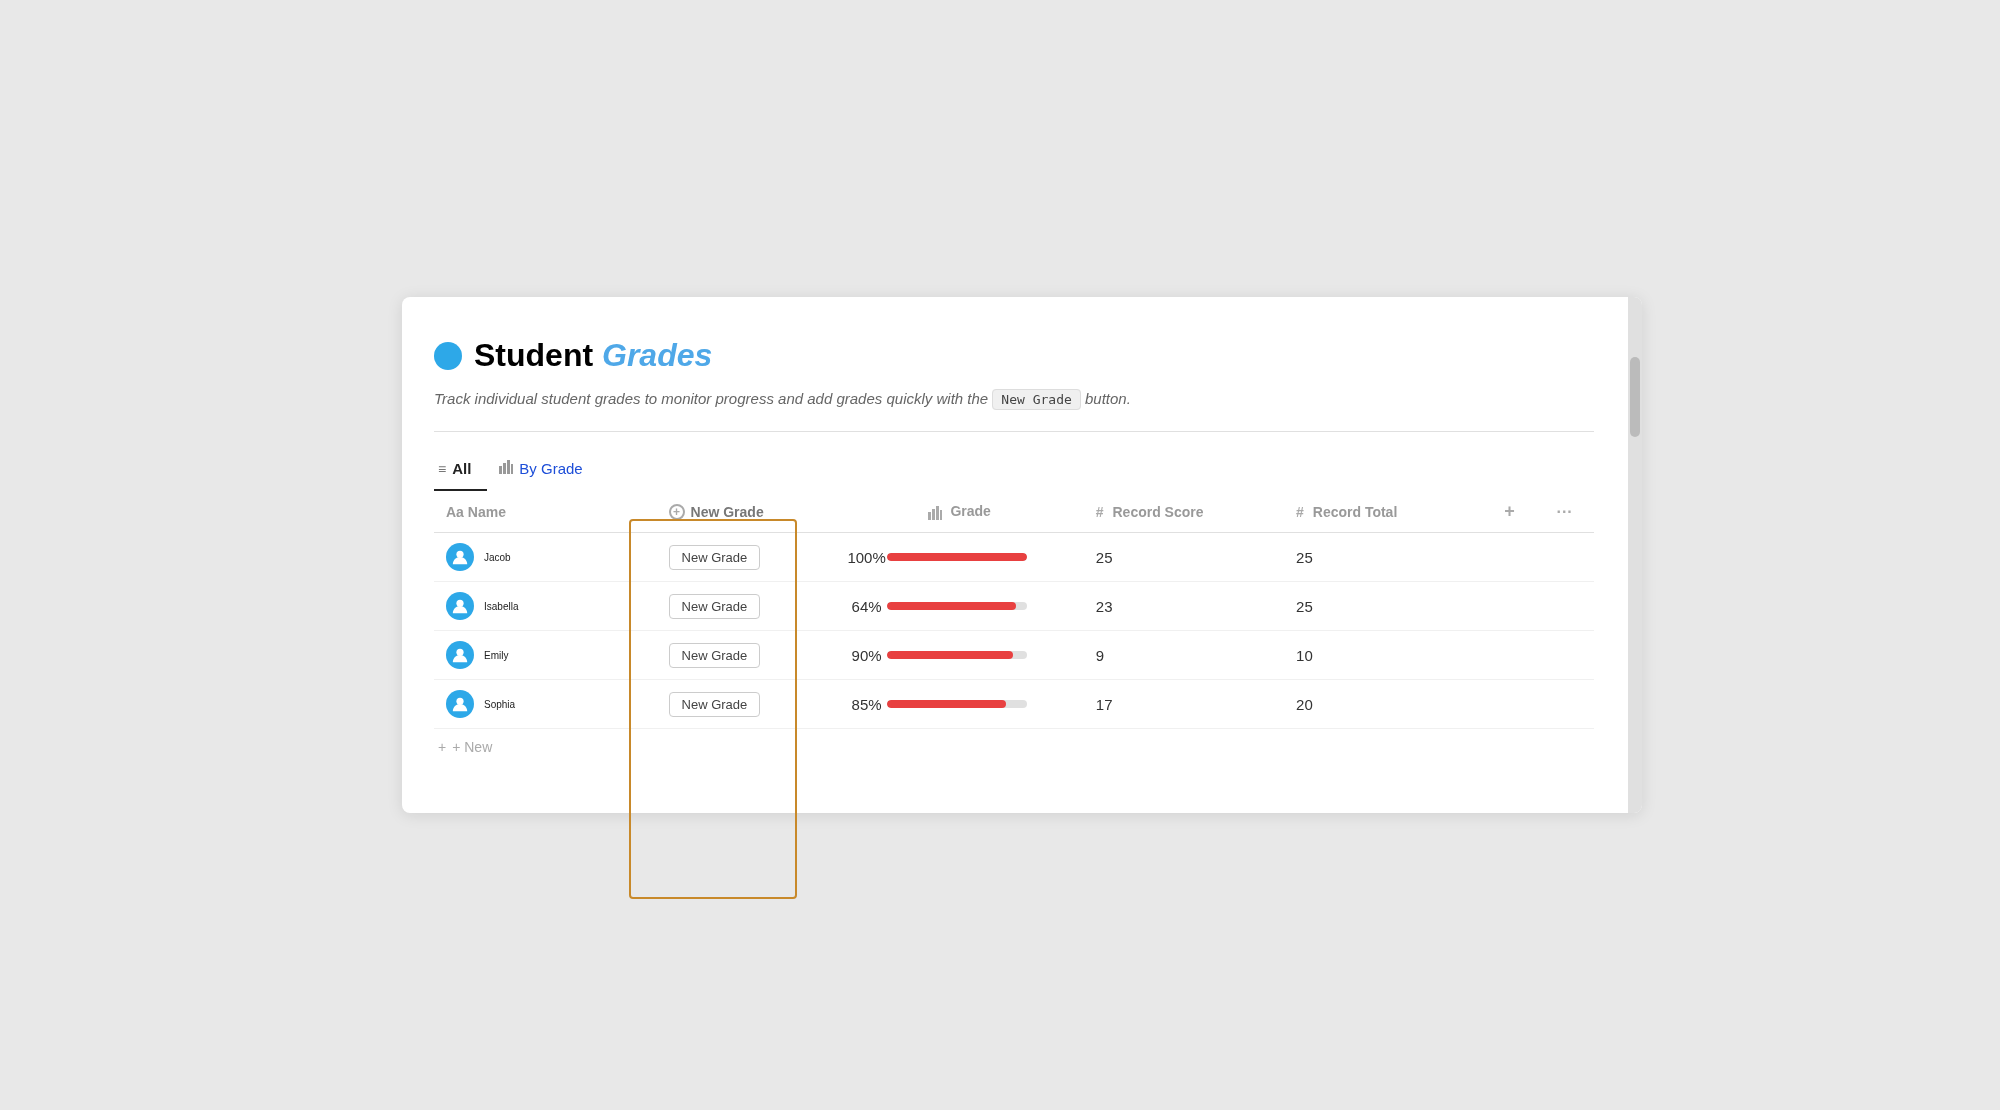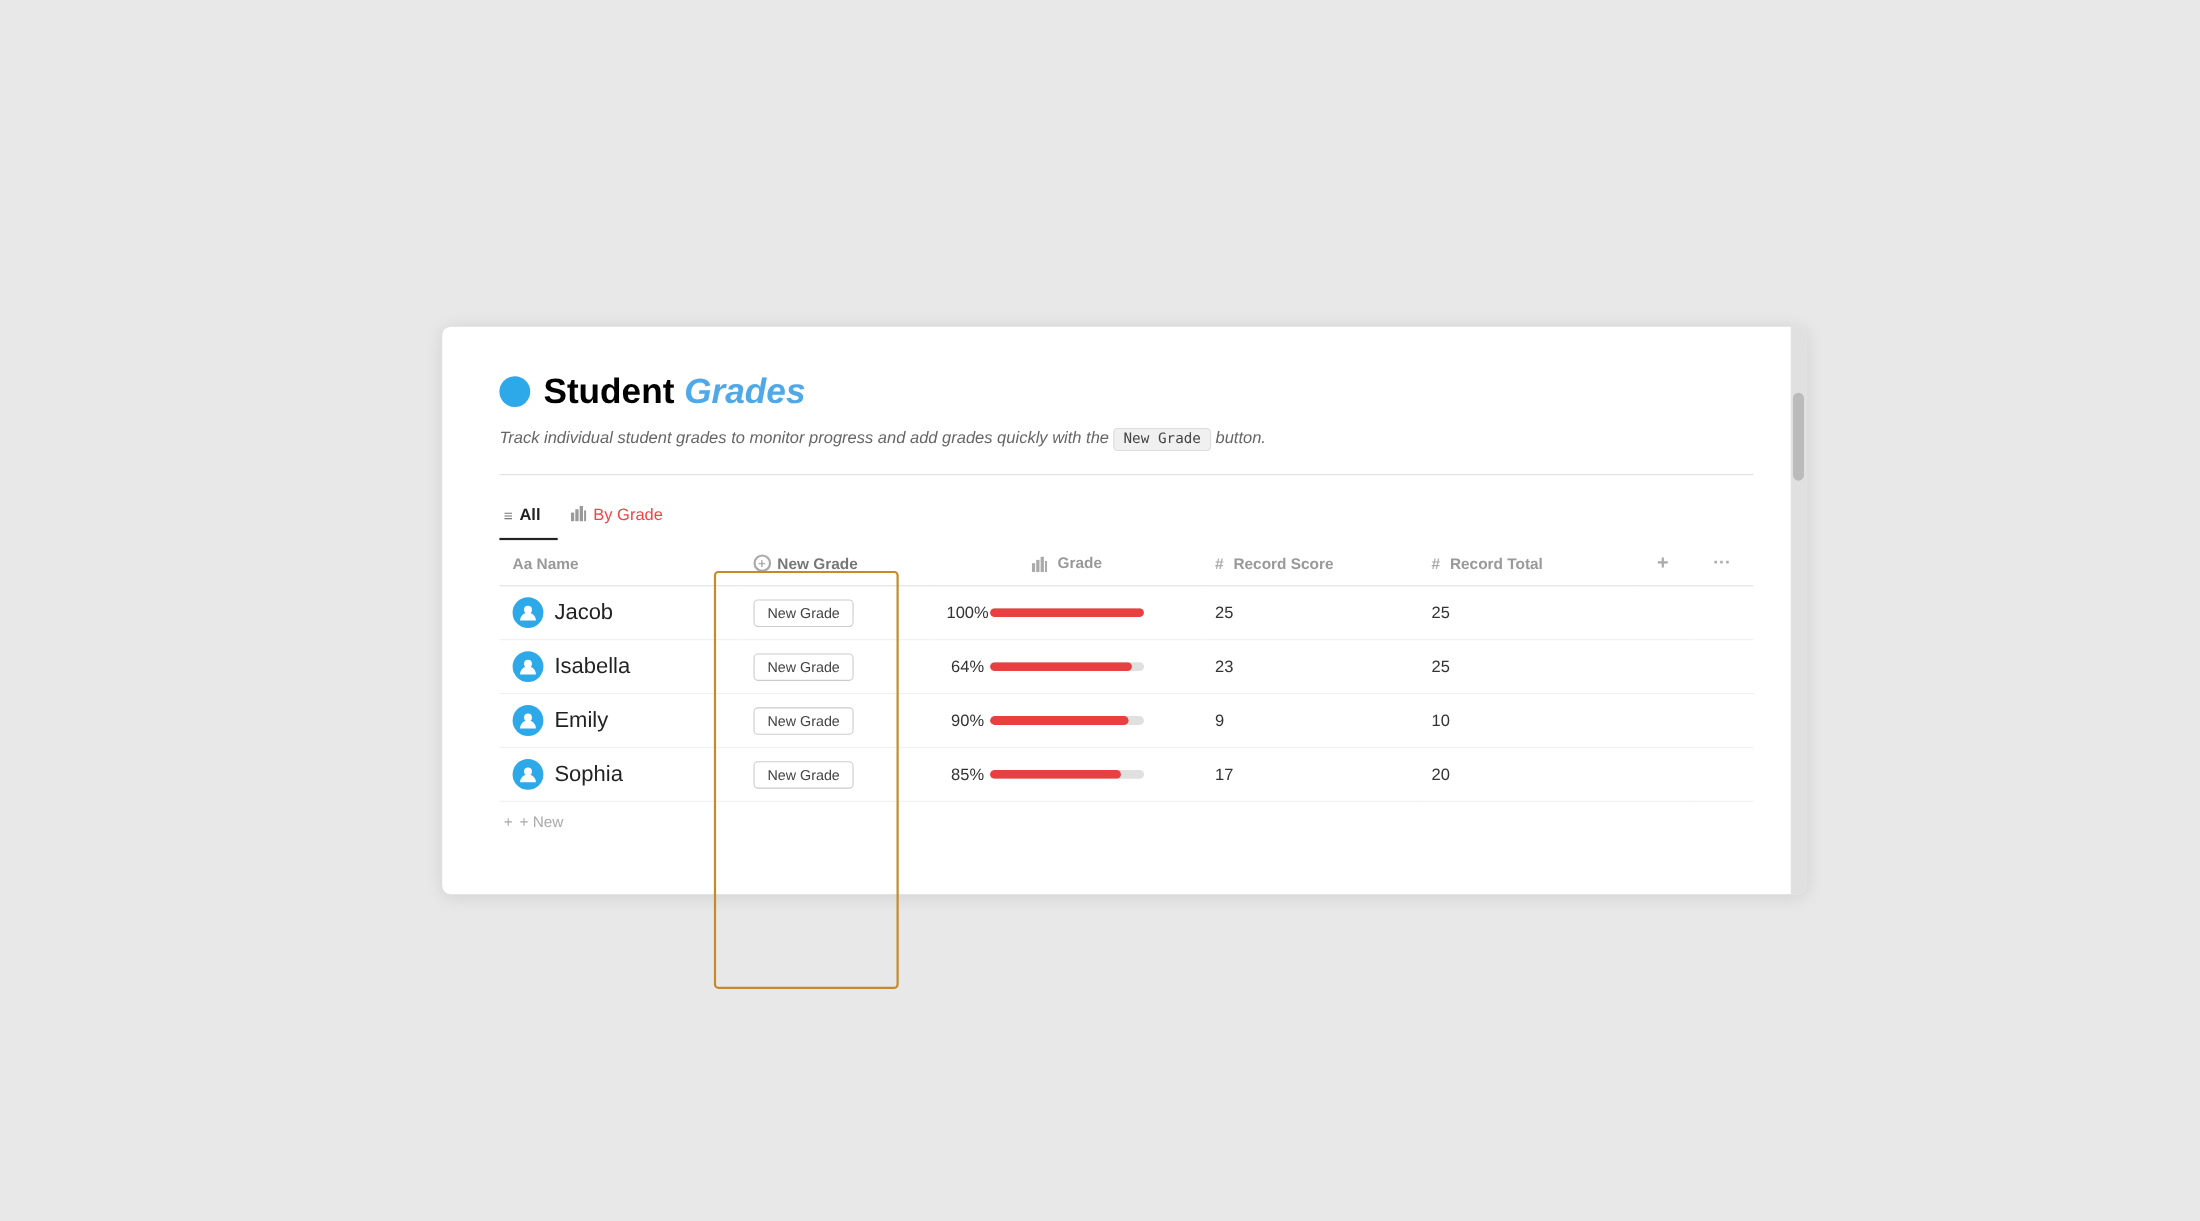--- a/index.html
+++ b/index.html
@@ -11,21 +11,21 @@
       align-items: center;
       min-height: 100vh;
       width: 2000px;
       height: 1110px;
     }
     .card {
       background: #fff;
       border-radius: 8px;
       box-shadow: 0 2px 16px rgba(0,0,0,0.10);
       width: 1240px;
-      padding: 40px 48px 48px 52px;
+      padding: 40px 48px 48px 32px;
       position: relative;
       margin-left: 44px;
     }
     .header {
       display: flex;
       align-items: center;
       gap: 12px;
       margin-bottom: 16px;
     }
     .header-dot {
@@ -65,21 +65,21 @@
       display: flex;
       gap: 0;
       margin-bottom: 0;
     }
     .tab {
       display: flex;
       align-items: center;
       gap: 6px;
       padding: 8px 16px 12px 4px;
       font-size: 15px;
-      color: #ef4444;
+      color: #1d4ed8;
       cursor: pointer;
       border-bottom: 2px solid transparent;
       margin-right: 8px;
     }
     .tab.active {
       color: #222;
       border-bottom: 2px solid #222;
       font-weight: 600;
     }
     .tab-icon {
@@ -108,21 +108,21 @@
       padding: 10px 12px;
       font-size: 15px;
       color: #222;
       border-bottom: 1px solid #f0f0f0;
       vertical-align: middle;
     }
     .name-cell {
       display: flex;
       align-items: center;
       gap: 10px;
-      font-size: 20px;
+      font-size: 10px;
       font-weight: 500;
     }
     .avatar-icon {
       width: 28px;
       height: 28px;
       border-radius: 50%;
       background: #2da8e8;
       display: flex;
       align-items: center;
       justify-content: center;

